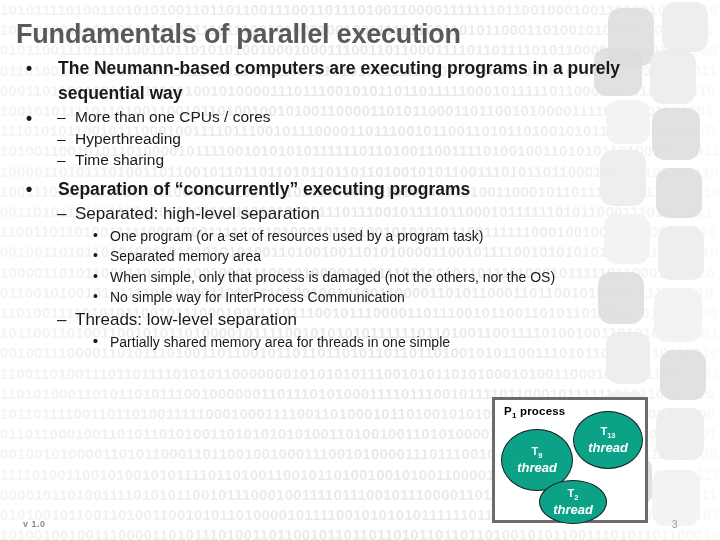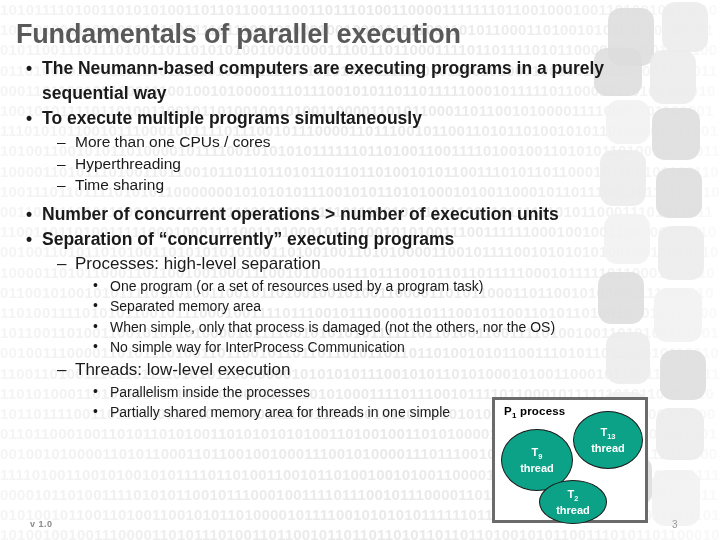--- a/index.html
+++ b/index.html
@@ -61,21 +61,21 @@
     position:relative;
     font-size:17.5px;font-weight:700;color:#1a1a1a;
     line-height:25px;
     padding-left:42px;
     margin:0 0 0 0;
   }
   li.b1 > .bullet{
     position:absolute;left:26px;top:0px;
     font-size:17.5px;line-height:25px;font-weight:700;color:#1a1a1a;
   }
-  li.b1 > .txt{display:block;max-width:640px;}
+  li.b1 > .txt{display:block;max-width:640px;margin-left:16px;}
 
   ul.lvl2{list-style:none;margin:0;padding:0;}
   li.b2{
     position:relative;
     font-size:15.5px;font-weight:400;color:#1a1a1a;
     line-height:21.5px;
     padding-left:75px;
   }
   li.b2 > .bullet{
     position:absolute;left:57px;top:0;
@@ -120,29 +120,29 @@
     box-sizing:border-box;
     color:#ffffff;
     font-weight:700;
     text-align:center;
     display:flex;flex-direction:column;
     align-items:center;justify-content:center;
     line-height:1.12;
   }
   .ellipse .tname{font-size:11px;}
   .ellipse .tname sub{font-size:7.5px;}
-  .ellipse .tsub{font-size:11px;}
+  .ellipse .tsub{font-size:13px;font-style:italic;}
 
   .e-t11{left:6px;  top:29px;  width:72px; height:62px;}
   .e-t13{left:78px; top:11px;  width:70px; height:58px;}
   .e-t12{left:44px; top:80px;  width:68px; height:44px;}
 
   
   .footer-ver{
-    position:absolute;left:30px;top:519px;
+    position:absolute;left:23px;top:519px;
     font-size:9px;color:#8a8a8a;font-weight:700;letter-spacing:.5px;
   }
   .footer-page{
     position:absolute;left:672px;top:519px;
     font-size:10px;color:#9a9a9a;
   }
 </style>
 </head>
 <body>
 
@@ -177,52 +177,50 @@
   <div class="content">
     <ul class="lvl1">
 
       <li class="b1">
         <span class="bullet">•</span>
         <span class="txt">The Neumann-based computers are executing programs in a purely sequential way</span>
       </li>
 
       <li class="b1">
         <span class="bullet">•</span>
-        <span class="txt">To execute multiple programs simultaneously</span>
       </li>
 
       <ul class="lvl2">
         <li class="b2">
           <span class="bullet">–</span>
           <span class="txt">More than one CPUs / cores</span>
         </li>
         <li class="b2">
           <span class="bullet">–</span>
           <span class="txt">Hyperthreading</span>
         </li>
         <li class="b2">
           <span class="bullet">–</span>
           <span class="txt">Time sharing</span>
         </li>
       </ul>
 
       <li class="b1" style="margin-top:6px;">
         <span class="bullet">•</span>
-        <span class="txt">Number of concurrent operations &gt; number of execution units</span>
       </li>
 
       <li class="b1">
         <span class="bullet">•</span>
         <span class="txt">Separation of “concurrently” executing programs</span>
       </li>
 
       <ul class="lvl2">
         <li class="b2 big">
           <span class="bullet">–</span>
-          <span class="txt">Processes: high-level separation</span>
+          <span class="txt">Separated: high-level separation</span>
         </li>
 
         <ul class="lvl3">
           <li class="b3">
             <span class="bullet">•</span>
             <span class="cont">One program (or a set of resources used by a program task)</span>
           </li>
           <li class="b3">
             <span class="bullet">•</span>
             <span class="cont">Separated memory area</span>
@@ -232,27 +230,26 @@
             <span class="cont">When simple, only that process is damaged (not the others, nor the OS)</span>
           </li>
           <li class="b3">
             <span class="bullet">•</span>
             <span class="cont">No simple way for InterProcess Communication</span>
           </li>
         </ul>
 
         <li class="b2 big">
           <span class="bullet">–</span>
-          <span class="txt">Threads: low-level execution</span>
+          <span class="txt">Threads: low-level separation</span>
         </li>
 
         <ul class="lvl3">
           <li class="b3">
             <span class="bullet">•</span>
-            <span class="cont">Parallelism inside the processes</span>
           </li>
           <li class="b3" style="max-width:390px;">
             <span class="bullet">•</span>
             <span class="cont">Partially shared memory area for threads in one simple</span>
           </li>
         </ul>
       </ul>
 
     </ul>
   </div>

